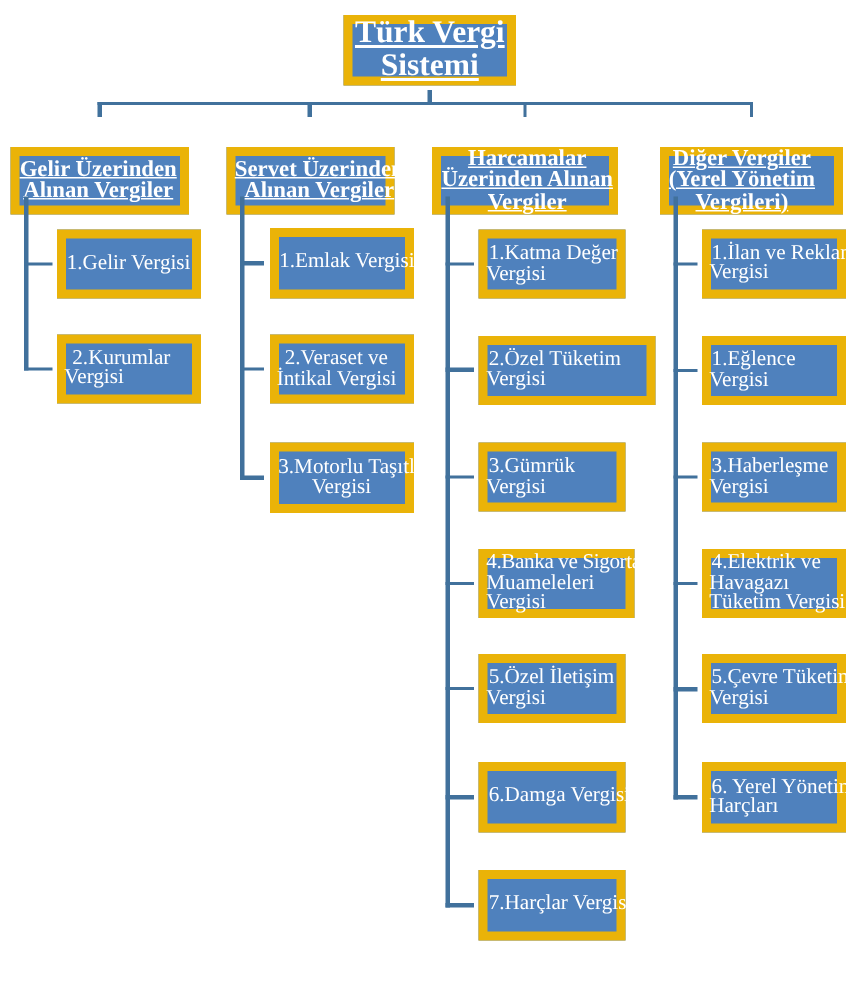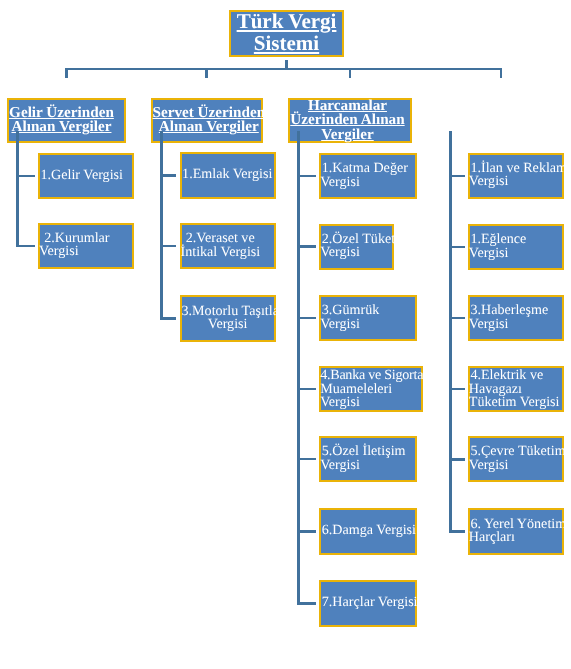--- a/index.html
+++ b/index.html
@@ -1,21 +1,21 @@
 <!DOCTYPE html>
 <html><head>
 <meta charset="utf-8">
 <title>Turk Vergi Sistemi</title>
 <style>
   html,body{margin:0;padding:0;background:#ffffff;}
   body{width:571px;height:669px;position:relative;overflow:hidden;
        font-family:"Liberation Serif",serif;
        -webkit-font-smoothing:antialiased;text-rendering:geometricPrecision;}
   #stage{position:absolute;left:0;top:0;width:571px;height:669px;background:#ffffff;}
-  .box{position:absolute;background:#4F81BD;border:2px solid #eab308;
+  .box{position:absolute;background:#4F81BD;border:6px solid #eab308;
        box-sizing:border-box;color:#FFFFFF;overflow:visible;}
   .conn{position:absolute;background:#41719C;}
   .root-box{display:flex;align-items:center;justify-content:center;}
   .root-txt{font-weight:bold;font-size:21px;line-height:21.9px;text-align:center;
        text-decoration:underline;text-decoration-thickness:2.2px;text-underline-offset:1.7px;
        white-space:nowrap;}
   .branch-box{display:flex;align-items:center;justify-content:flex-start;margin-top:16px;}
   .branch-txt{font-weight:bold;font-size:15.2px;line-height:14.6px;text-align:center;
        text-decoration:underline;text-decoration-thickness:1.1px;text-underline-offset:0.8px;
        white-space:nowrap;}
@@ -96,21 +96,21 @@
   </div>
   <div class="conn" style="left:297.4px;top:130.9px;width:2.6px;height:473.8px;"></div>
   <div class="conn" style="left:297.4px;top:174.8px;width:18.6px;height:2.6px;"></div>
   <div class="box leaf-box" style="left:319.2px;top:152.9px;width:97.8px;height:46.3px;padding-left:15px;">
     <div class="leaf-txt">
       <div>1.Katma Değer</div>
       <div>Vergisi</div>
     </div>
   </div>
   <div class="conn" style="left:297.4px;top:245.4px;width:18.6px;height:2.6px;"></div>
-  <div class="box leaf-box" style="left:319.2px;top:223.6px;width:75px;height:46.3px;">
+  <div class="box leaf-box" style="left:319.2px;top:223.6px;width:118px;height:46.3px;">
     <div class="leaf-txt">
       <div>2.Özel Tüketim</div>
       <div>Vergisi</div>
     </div>
   </div>
   <div class="conn" style="left:297.4px;top:316.7px;width:18.6px;height:2.6px;"></div>
   <div class="box leaf-box" style="left:319.2px;top:294.9px;width:97.8px;height:46.3px;">
     <div class="leaf-txt">
       <div>3.Gümrük</div>
       <div>Vergisi</div>
@@ -137,20 +137,27 @@
       <div>6.Damga Vergisi</div>
     </div>
   </div>
   <div class="conn" style="left:297.4px;top:602.1px;width:18.6px;height:2.6px;"></div>
   <div class="box leaf-box" style="left:319.2px;top:580.3px;width:97.8px;height:46.3px;">
     <div class="leaf-txt">
       <div>7.Harçlar Vergisi</div>
     </div>
   </div>
   <div class="conn" style="left:499.5px;top:67.8px;width:2.6px;height:10.5px;"></div>
+  <div class="box branch-box" style="left:439.9px;top:81.5px;width:121.8px;height:45.9px;">
+    <div class="branch-txt">
+      <div>Diğer Vergiler</div>
+      <div>(Yerel Yönetim</div>
+      <div>Vergileri)</div>
+    </div>
+  </div>
   <div class="conn" style="left:449.4px;top:130.9px;width:2.6px;height:401.9px;"></div>
   <div class="conn" style="left:449.4px;top:174.5px;width:15.2px;height:2.6px;"></div>
   <div class="box leaf-box" style="left:467.8px;top:152.7px;width:96.4px;height:46.3px;">
     <div class="leaf-txt">
       <div>1.İlan ve Reklam</div>
       <div>Vergisi</div>
     </div>
   </div>
   <div class="conn" style="left:449.4px;top:245.7px;width:15.2px;height:2.6px;"></div>
   <div class="box leaf-box" style="left:467.8px;top:223.8px;width:96.4px;height:46.3px;">

